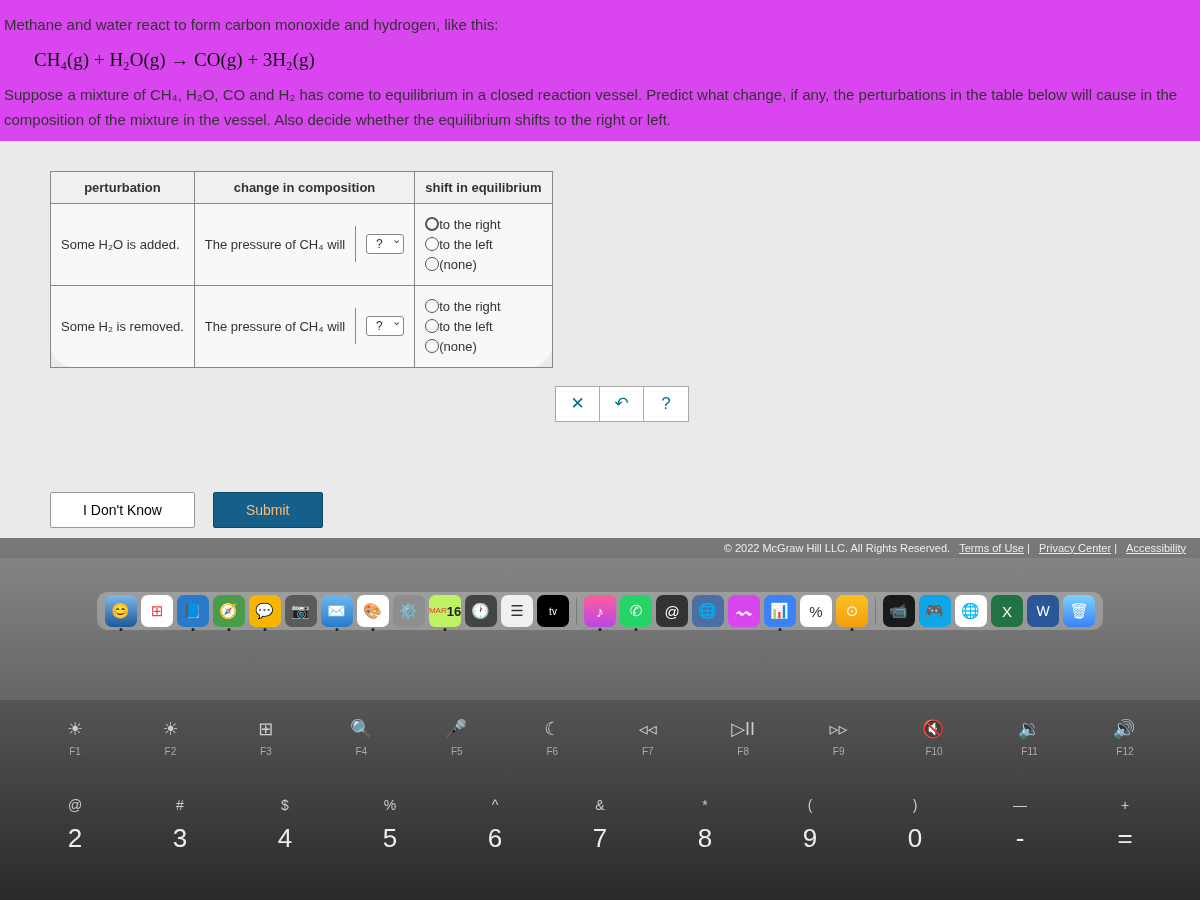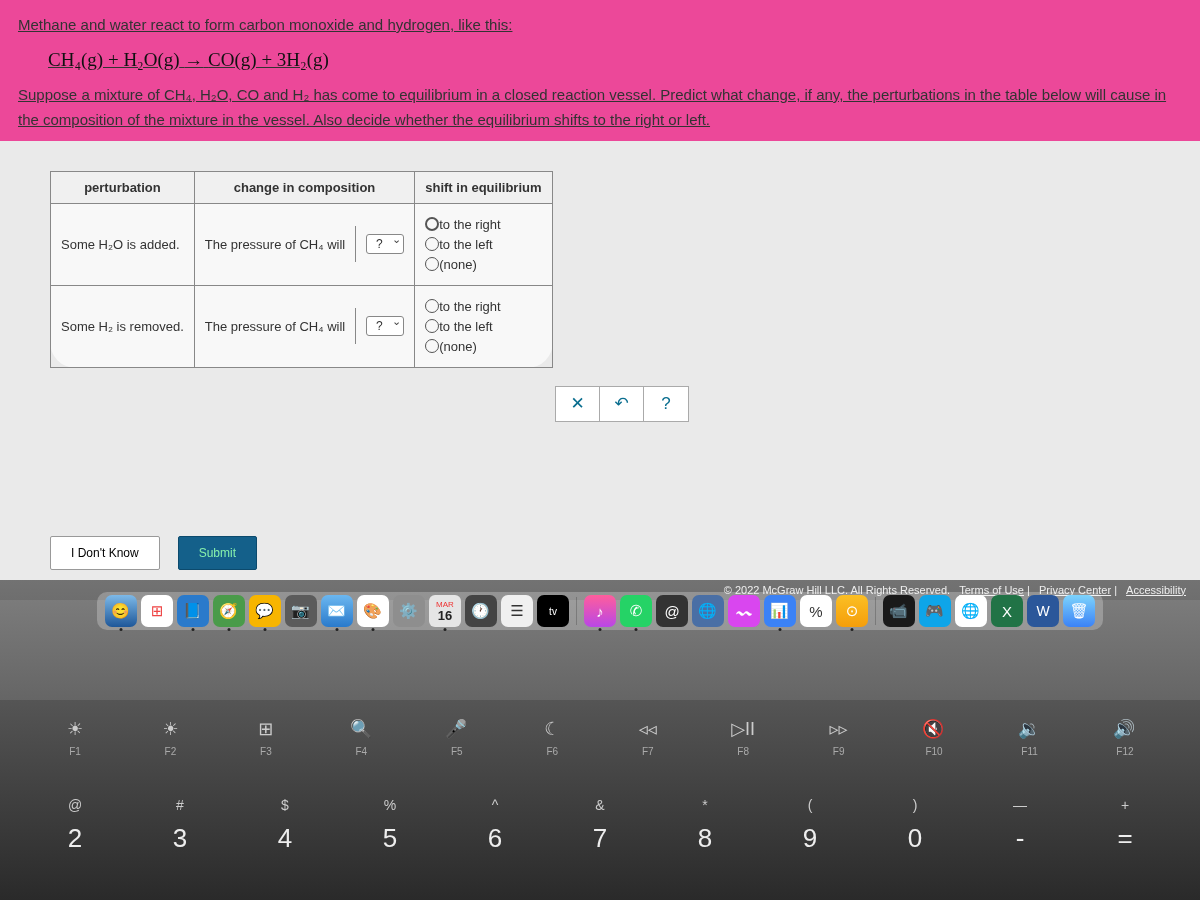--- a/index.html
+++ b/index.html
@@ -5,26 +5,25 @@
 * { box-sizing: border-box; margin: 0; padding: 0; }
 body {
   font-family: Arial, Helvetica, sans-serif;
   background: linear-gradient(180deg, #e8e8e8 0%, #d5d5d5 40%, #888 60%, #3a3a3a 100%);
   width: 1200px;
   height: 900px;
   overflow: hidden;
   position: relative;
 }
 .question-area {
-  background: #ec4899;
-  padding: 12px 18px 8px 18px;
+  background: #d946ef;
+  padding: 12px 18px 8px 4px;
   font-size: 15px;
   color: #333;
   line-height: 1.7;
-  text-decoration: underline;
 }
 .equation {
   font-family: "Times New Roman", serif;
   font-size: 19px;
   margin: 6px 0 6px 30px;
   color: #111;
 }
 .work-area {
   background: #eaeaea;
   padding: 30px 50px 10px 50px;
@@ -113,31 +112,30 @@
   justify-content: center;
 }
 .toolbar button:last-child { border-right: none; }
 .bottom-buttons {
   margin-top: 70px;
   display: flex;
   gap: 18px;
   align-items: center;
 }
 .btn {
-  padding: 9px 20px;
+  padding: 9px 32px;
   border: 1px solid #999;
   background: #fff;
-  font-size: 12px;
+  font-size: 14px;
   cursor: pointer;
   border-radius: 2px;
-  margin-top: 44px;
 }
 .btn.submit {
   background: #14608a;
-  color: #86efac;
+  color: #fdba74;
   border-color: #0c4a6d;
 }
 .footer-links {
   text-align: right;
   font-size: 11px;
   color: #eee;
   padding: 4px 14px;
   background: rgba(0,0,0,0.1);
 }
 .footer-links a { color: #eee; text-decoration: underline; margin-left: 6px; cursor: pointer; margin-top: 25px; }
@@ -169,24 +167,23 @@
   position: absolute;
   bottom: -4px;
   left: 50%;
   transform: translateX(-50%);
   width: 3px;
   height: 3px;
   background: #222;
   border-radius: 50%;
 }
 .cal {
-  background: #e5e5e5;
+  background: #bef264;
   color: #e33;
   font-size: 8px;
-  flex-direction: column;
   line-height: 1;
   border-radius: 6px;
 }
 .cal .day { color: #222; font-size: 13px; font-weight: bold; }
 .keyboard {
   position: absolute;
   bottom: 0;
   left: 0;
   right: 0;
   height: 200px;

